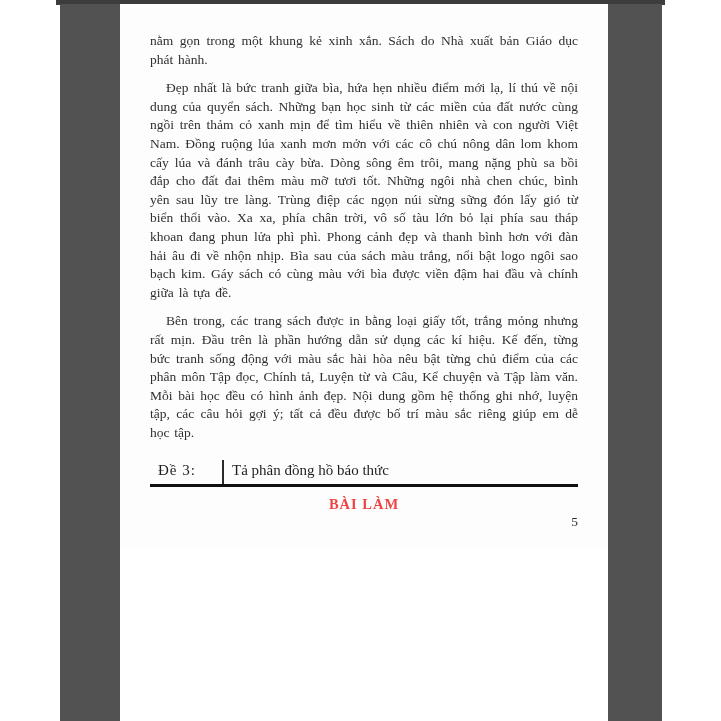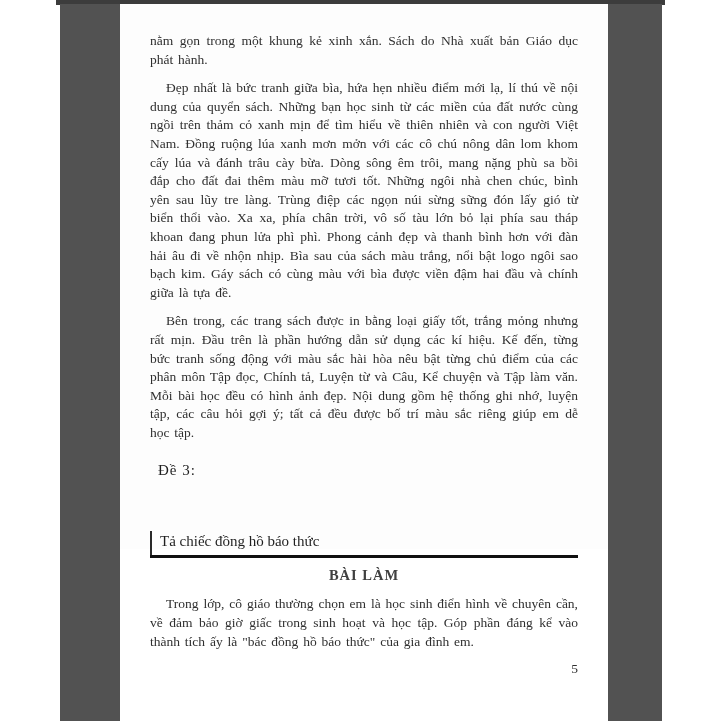--- a/index.html
+++ b/index.html
@@ -52,39 +52,38 @@
     word-spacing: 1.5px;
   }
   .content p.no-indent { text-indent: 0; }
   .section-row {
     display: flex;
     align-items: stretch;
     border-bottom: 3px solid #101010;
     margin-top: 18px;
     font-size: 15px;
     color: #1f1f1f;
-    flex-direction: column;
   }
   .section-label {
     flex: 0 0 64px;
     padding: 2px 0 5px 8px;
     letter-spacing: 1px;
   }
   .section-title {
     flex: 1;
     border-left: 2px solid #2a2a2a;
     padding: 2px 0 5px 8px;
   }
   .essay-heading {
     margin-top: 9px;
     text-align: center;
     font-weight: bold;
     font-size: 14.5px;
     letter-spacing: 1px;
-    color: #404040;
+    color: #ef4444;
   }
   .essay-paragraph { margin-top: 11px !important; }
   .page-number {
     margin-top: 1px;
     text-align: right;
     font-size: 13.5px;
     color: #2f2f2f;
   }
 </style>
 </head>
@@ -100,23 +99,22 @@
     <p class="no-indent">nằm gọn trong một khung kẻ xinh xắn. Sách do Nhà xuất bản Giáo dục phát hành.</p>
 
     <p>Đẹp nhất là bức tranh giữa bìa, hứa hẹn nhiều điểm mới lạ, lí thú về nội dung của quyển sách. Những bạn học sinh từ các miền của đất nước cùng ngồi trên thảm cỏ xanh mịn để tìm hiểu về thiên nhiên và con người Việt Nam. Đồng ruộng lúa xanh mơn mởn với các cô chú nông dân lom khom cấy lúa và đánh trâu cày bừa. Dòng sông êm trôi, mang nặng phù sa bồi đắp cho đất đai thêm màu mỡ tươi tốt. Những ngôi nhà chen chúc, bình yên sau lũy tre làng. Trùng điệp các ngọn núi sừng sững đón lấy gió từ biển thổi vào. Xa xa, phía chân trời, vô số tàu lớn bỏ lại phía sau tháp khoan đang phun lửa phì phì. Phong cảnh đẹp và thanh bình hơn với đàn hải âu đi về nhộn nhịp. Bìa sau của sách màu trắng, nổi bật logo ngôi sao bạch kim. Gáy sách có cùng màu với bìa được viền đậm hai đầu và chính giữa là tựa đề.</p>
 
     <p>Bên trong, các trang sách được in bằng loại giấy tốt, trắng mỏng nhưng rất mịn. Đầu trên là phần hướng dẫn sử dụng các kí hiệu. Kế đến, từng bức tranh sống động với màu sắc hài hòa nêu bật từng chủ điểm của các phân môn Tập đọc, Chính tả, Luyện từ và Câu, Kể chuyện và Tập làm văn. Mỗi bài học đều có hình ảnh đẹp. Nội dung gồm hệ thống ghi nhớ, luyện tập, các câu hỏi gợi ý; tất cả đều được bố trí màu sắc riêng giúp em dễ học tập.</p>
 
 
 
     <div class="section-row">
       <span class="section-label">Đề 3:</span>
-      <span class="section-title">Tả chiếc đồng hồ báo thức</span>
+      <span class="section-title">Tả phân đồng hồ báo thức</span>
     </div>
 
     <div class="essay-heading">BÀI LÀM</div>
 
-    <p class="essay-paragraph">Trong lớp, cô giáo thường chọn em là học sinh điển hình về chuyên cần, về đảm bảo giờ giấc trong sinh hoạt và học tập. Góp phần đáng kể vào thành tích ấy là "bác đồng hồ báo thức" của gia đình em.</p>
 
     <div class="page-number">5</div>
 
   </div>
 </div>
 
 </body></html>

